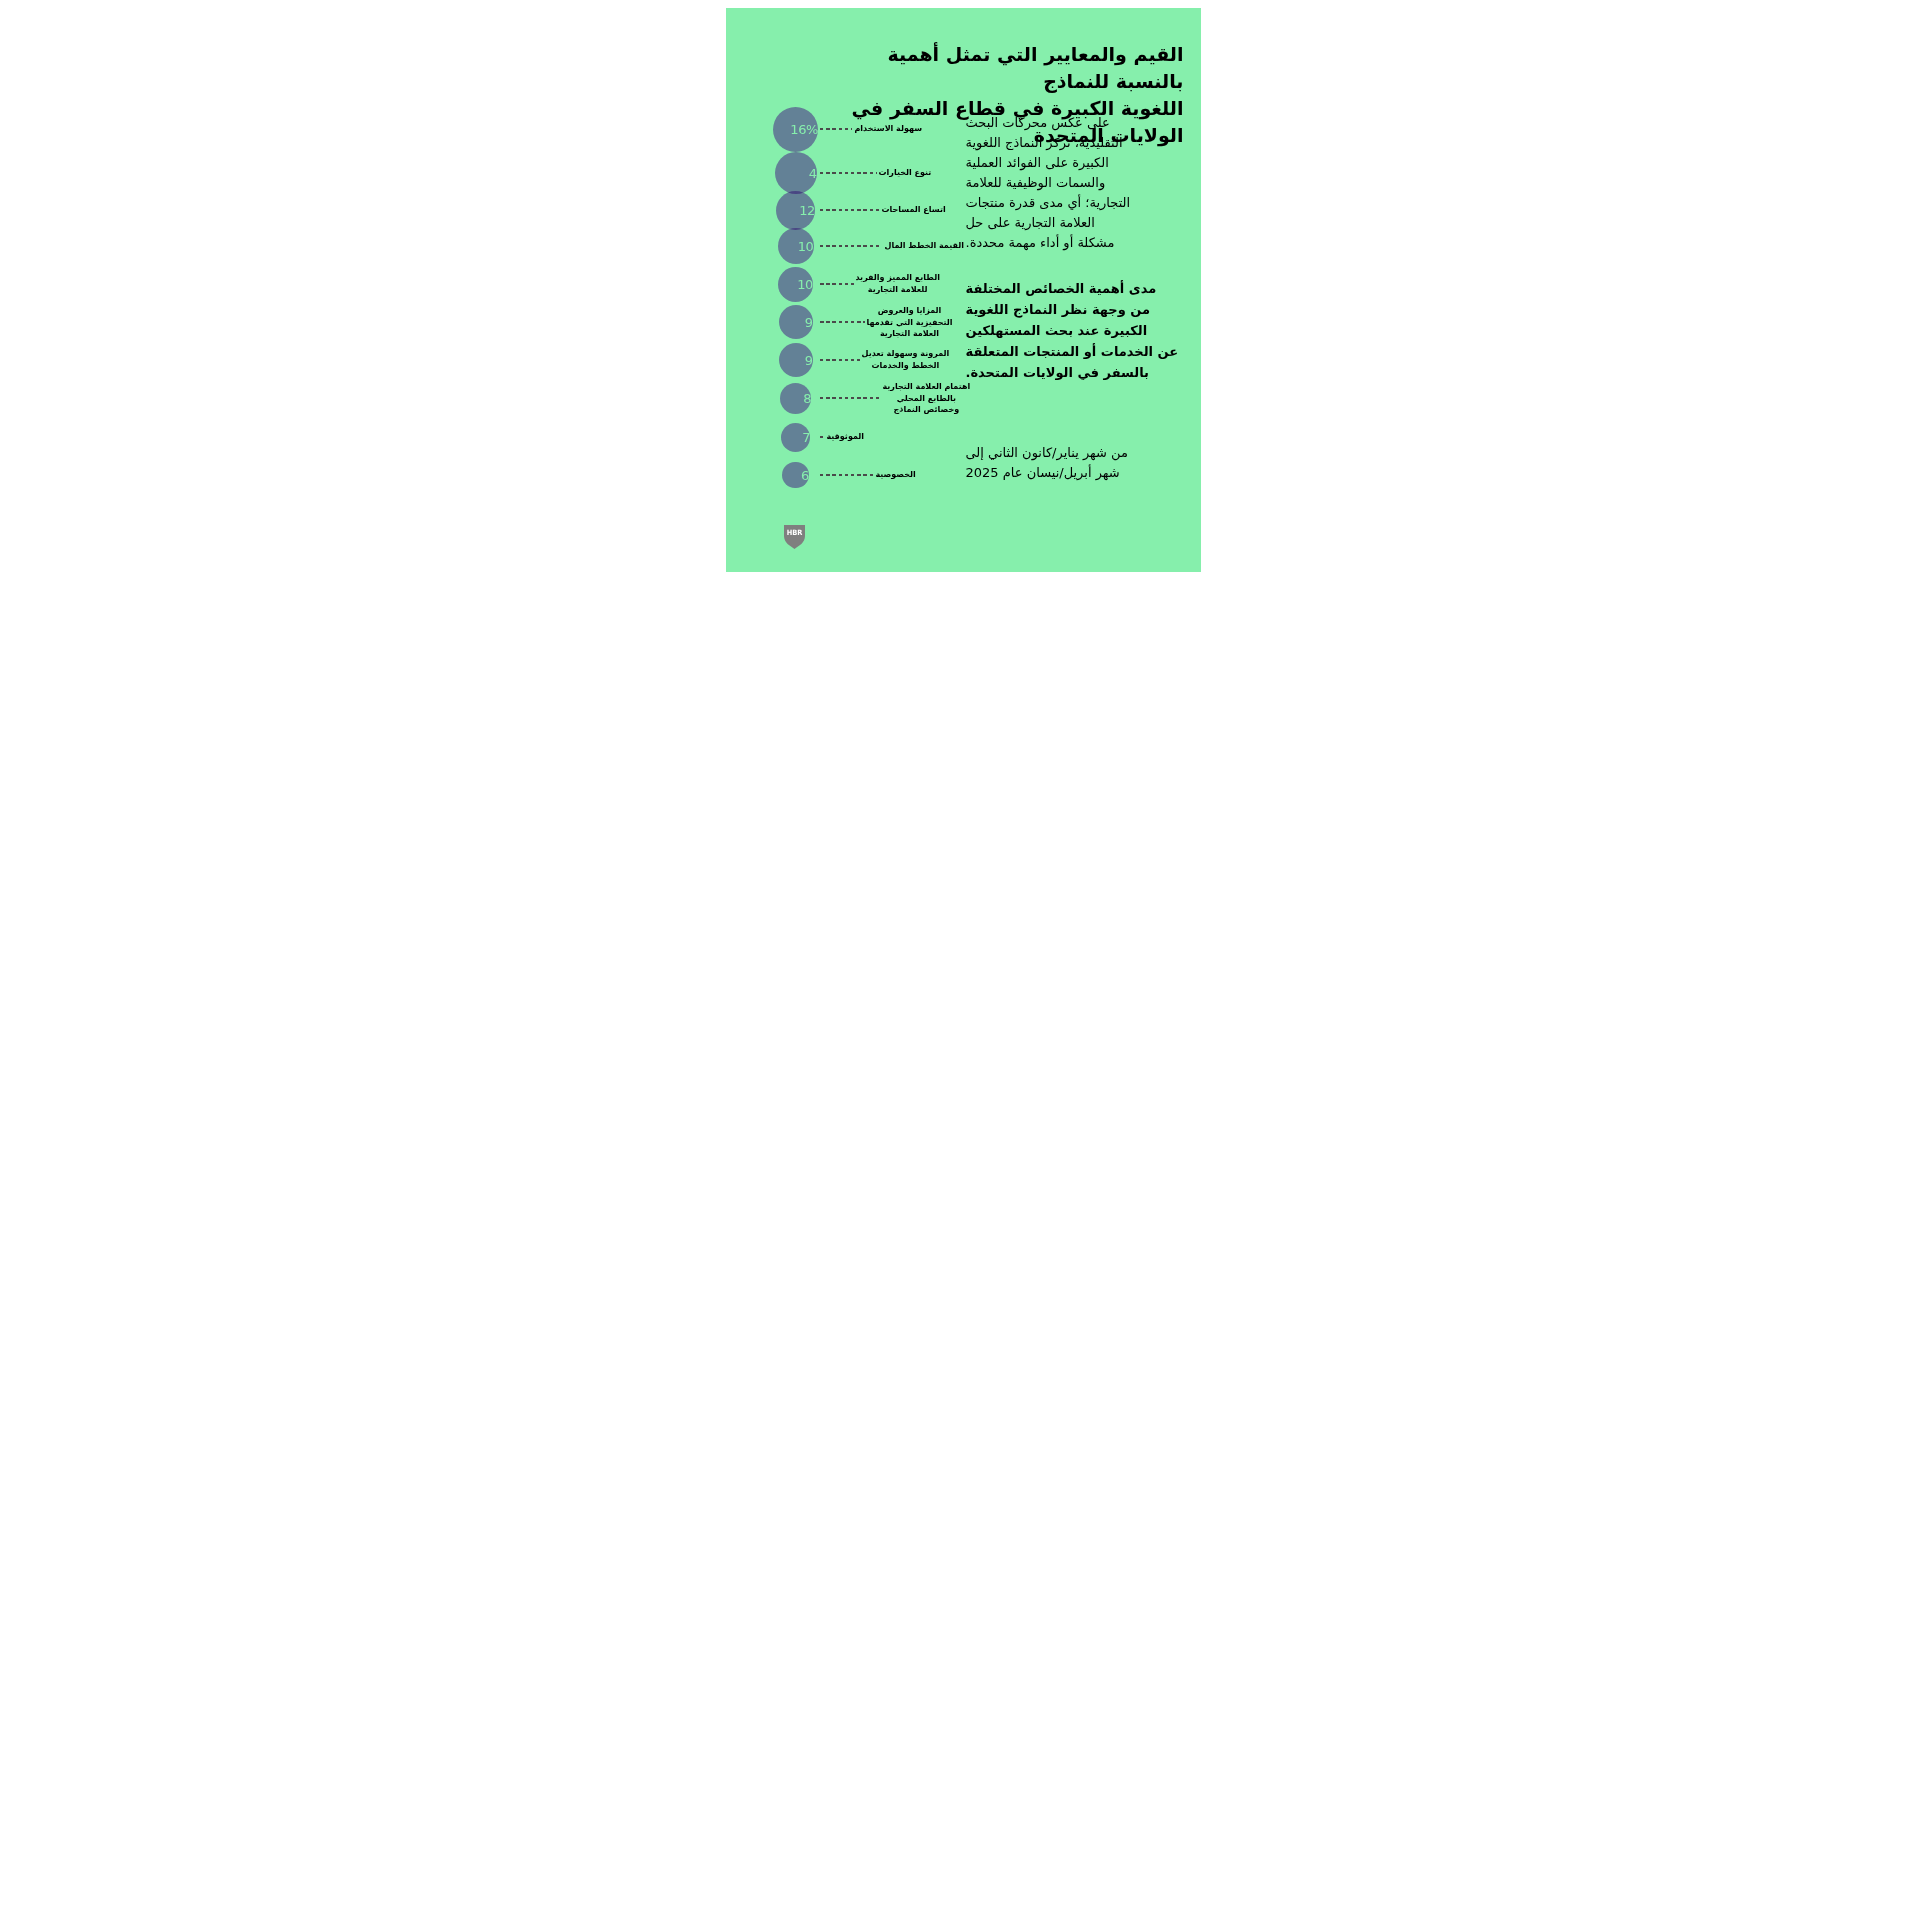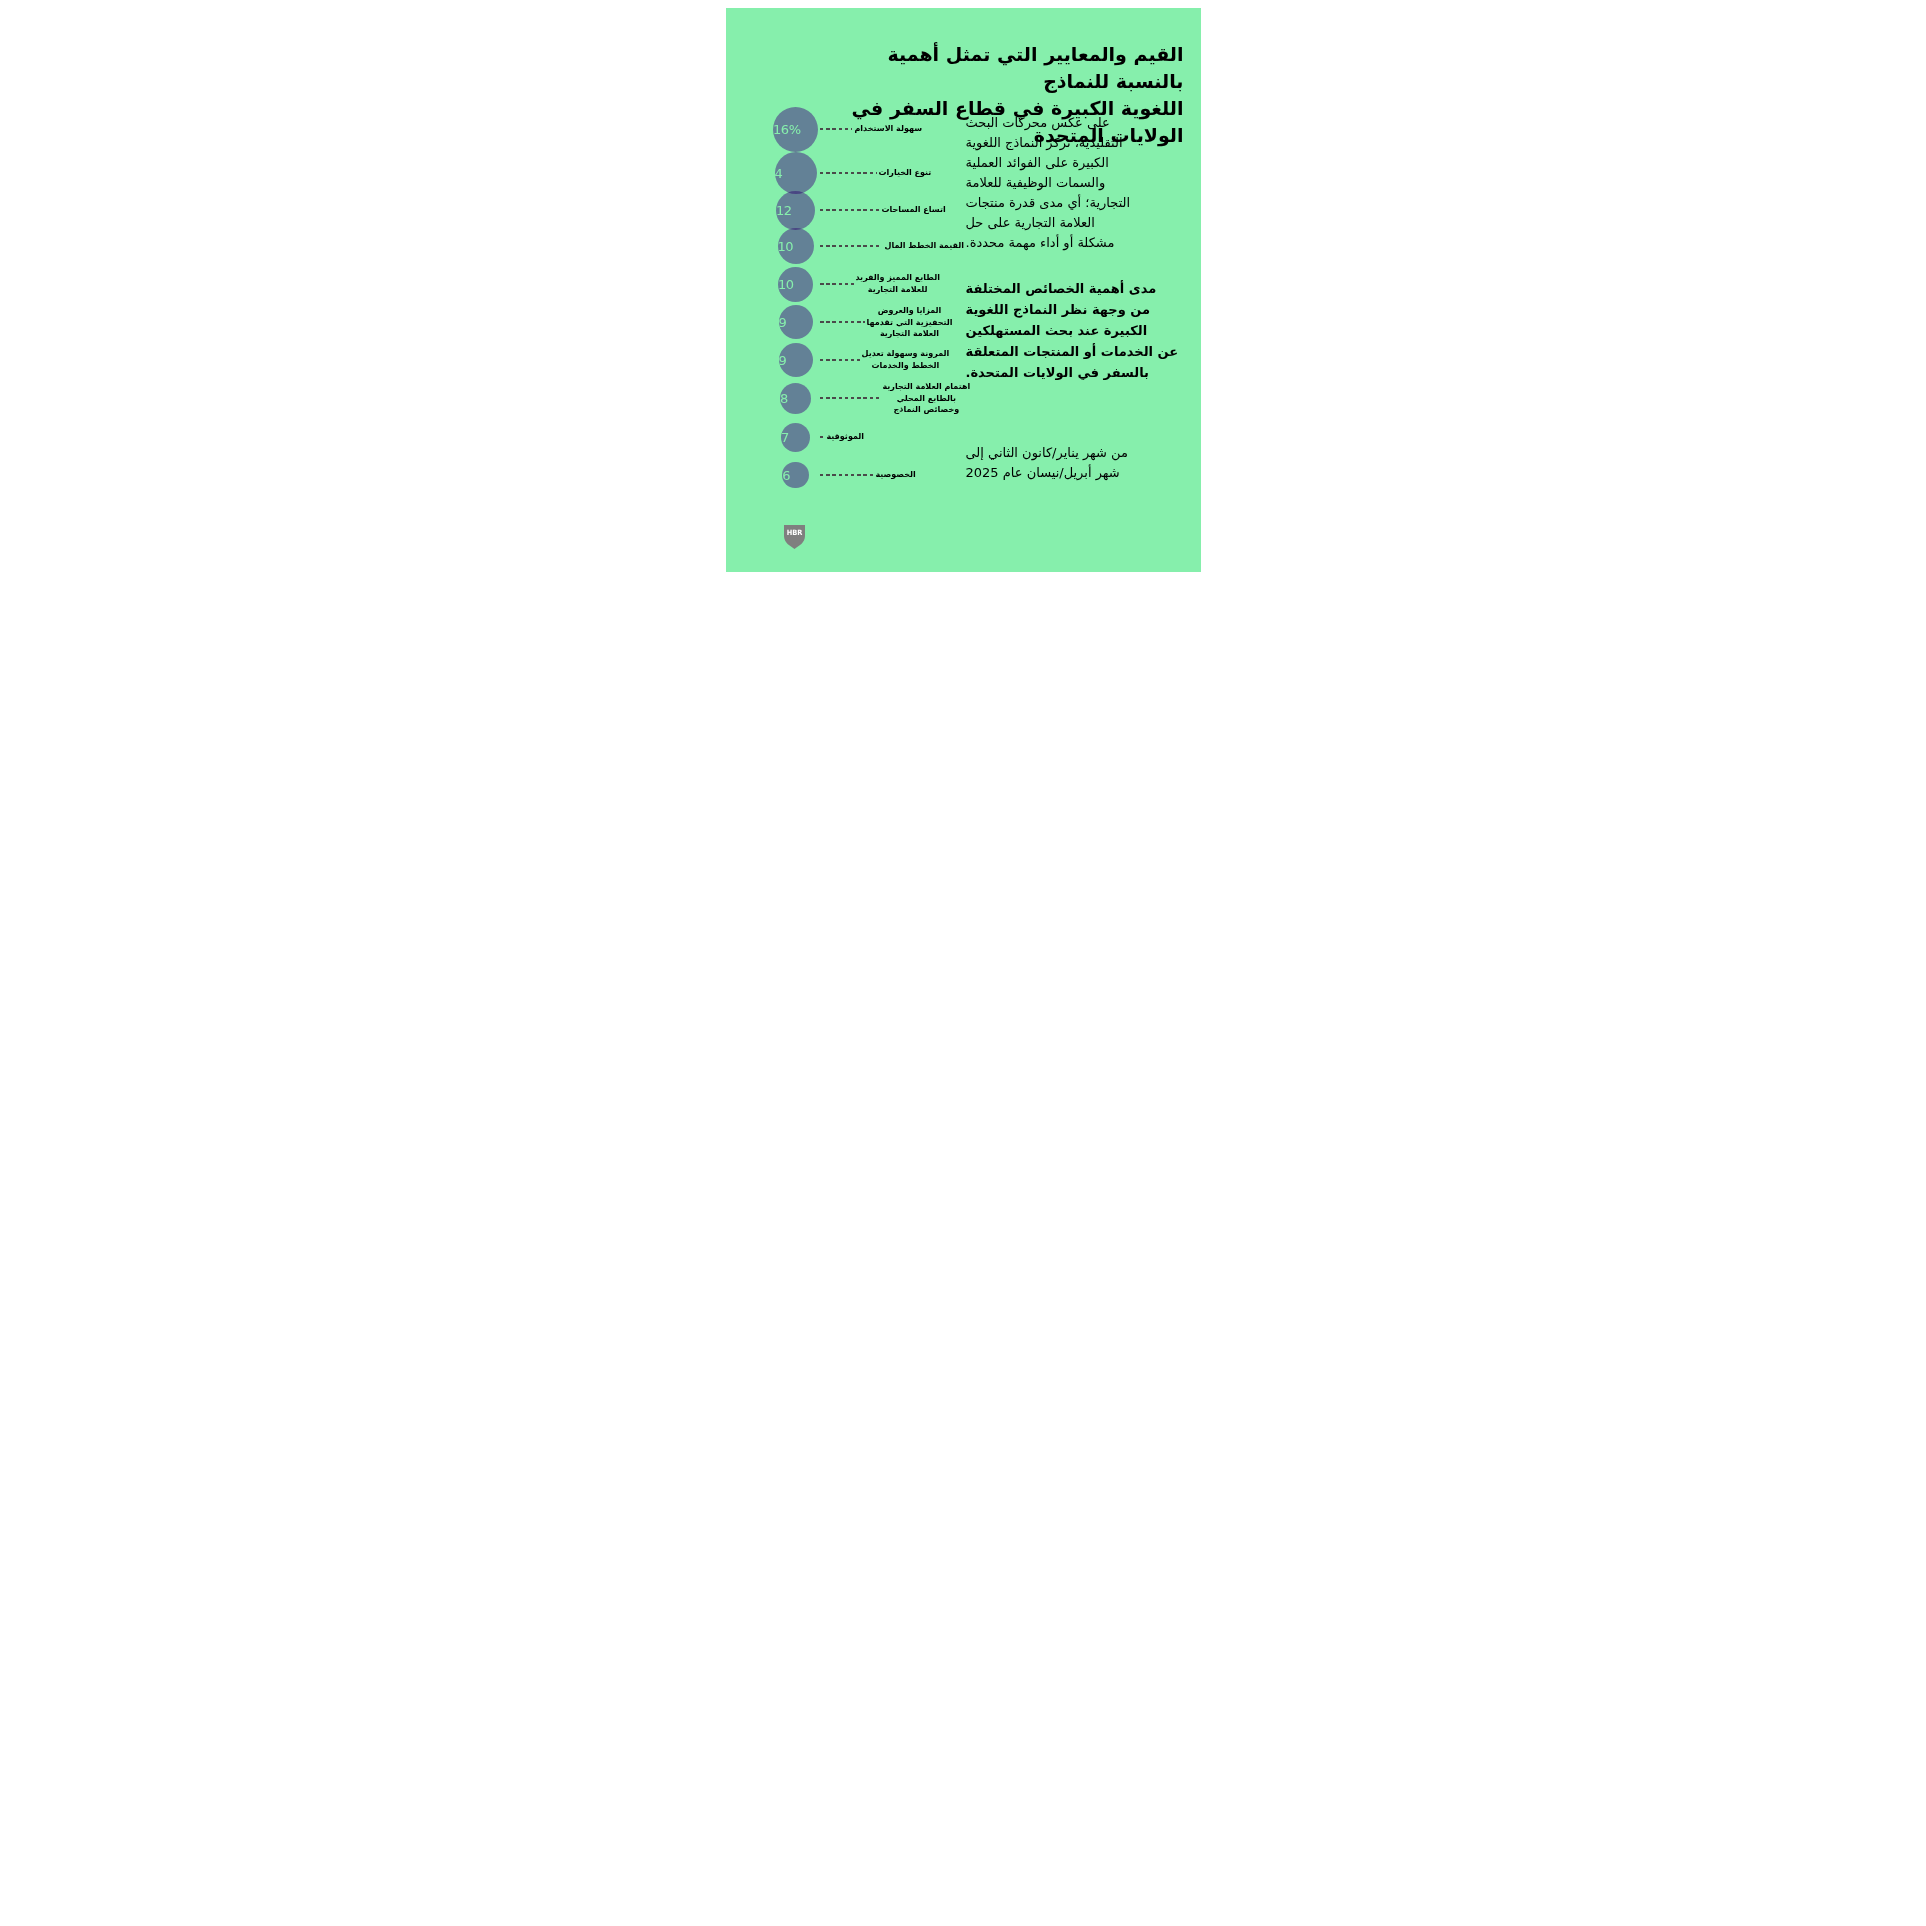--- a/index.html
+++ b/index.html
@@ -46,21 +46,21 @@
     position: absolute;
     left: calc(70px - var(--d) / 2);
     top:  calc(var(--d) / -2);
     width: var(--d);
     height: var(--d);
     border-radius: 50%;
     background: var(--bubble-color, #BC8ADE);
     mix-blend-mode: multiply;
     display: flex;
     align-items: center;
-    justify-content: flex-start;
+    justify-content: flex-end;
   }
   .bubble .num {
     color: #ffffff;
     font-size: 13px;
     font-weight: 400;
     letter-spacing: -0.4px;
   }
   .dash {
     position: absolute;
     left: 94px;

